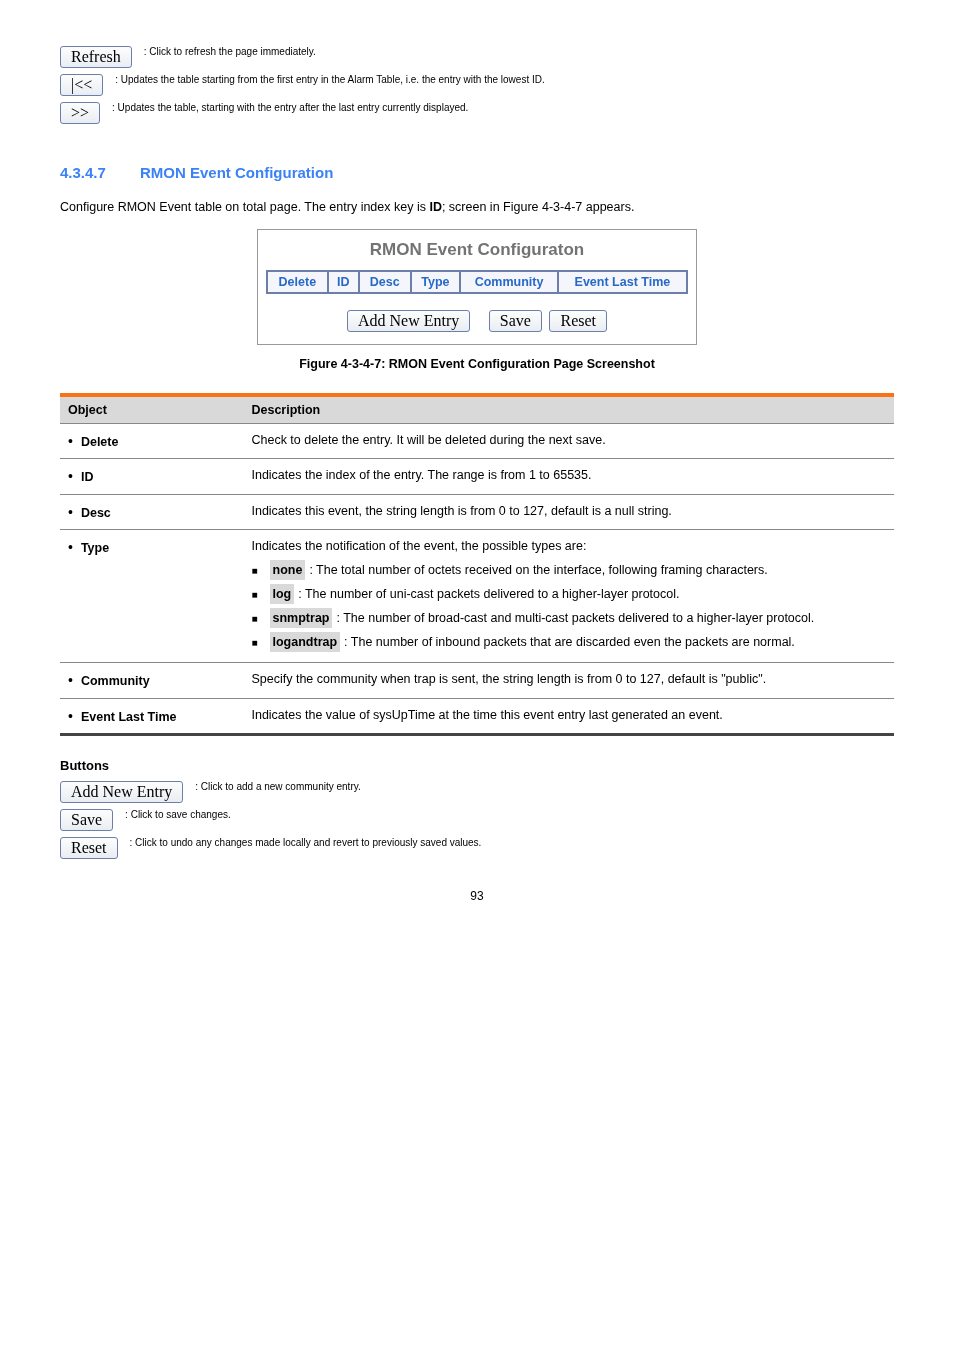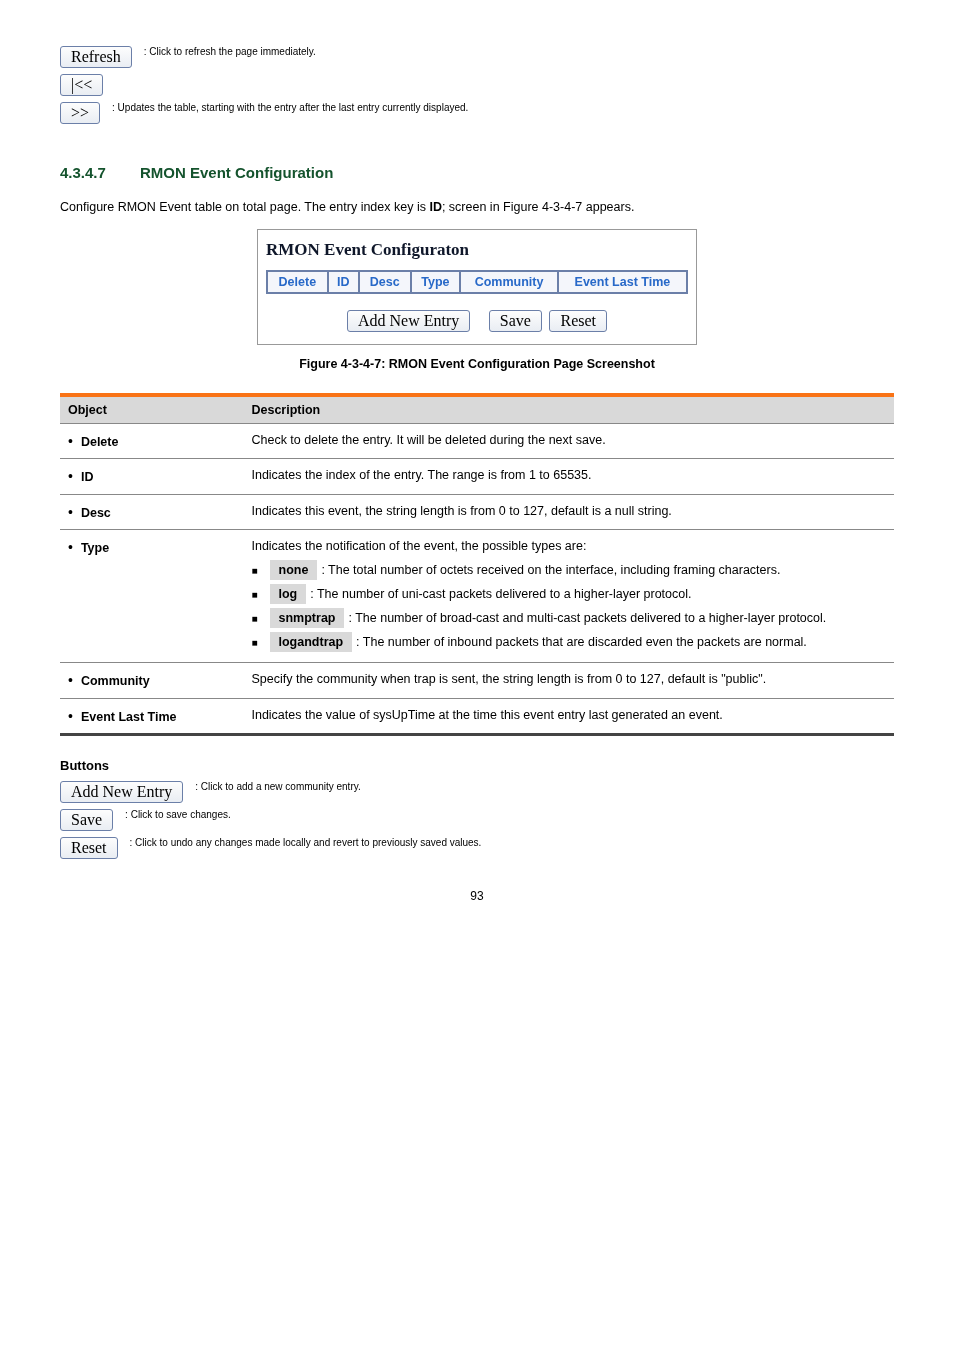--- a/index.html
+++ b/index.html
@@ -27,40 +27,40 @@
     border-radius: 3px;
     background: linear-gradient(#fdfdfd,#e9edf3);
     font-family: "Times New Roman", serif;
     font-size: 16px;
     padding: 1px 10px;
     text-align: left;
     cursor: pointer;
     min-width: 30px;
   }
   .btn-desc { margin-left: 12px; font-size: 10px; flex:1; }
-  .section-num-row { display:flex; margin-top:40px; color:#14532d; font-weight:bold; font-size:15px; }
+  .section-num-row { display:flex; margin-top:40px; color:#3b82f6; font-weight:bold; font-size:15px; }
   .section-num-row .secnum { min-width: 80px; }
   .section-desc { margin:16px 0 12px 0; font-size:12.5px; line-height:1.6; }
 
   
   .shot-wrap { text-align:center; margin: 12px 0 8px 0; }
   .shot {
     display:inline-block;
     border: 1px solid #999;
     background:#fff;
     padding: 0;
     width: 440px;
   }
   .shot-title {
-    font-family: Liberation Serif, serif;
+    font-family: Liberation Sans, sans-serif;
     font-weight: bold;
-    color: #0f172a;
+    color: #737373;
     font-size: 17px;
     padding: 10px 8px 10px 8px;
-    text-align:left;
+    text-align:center;
   }
   .shot-tablewrap { padding: 0 8px 8px 8px; }
   .shot table { border-collapse: collapse; width:100%; }
   .shot th {
     border: 2px solid #6b7fa8;
     background: #f4f6fb;
     color: #2869c8;
     font-weight: bold;
     font-size: 12.5px;
     padding: 3px 6px;
@@ -95,38 +95,39 @@
     vertical-align: top;
     line-height: 1.6;
   }
   table.desc tbody tr:last-child td { border-bottom: 3px solid #444; }
   .obj-col { width: 22%; }
   .bullet-dot::before { content:"•"; margin-right:8px; font-size:14px; }
   .obj-label { font-weight:bold; }
   ul.sq { list-style:none; padding:0; margin:0; }
   ul.sq li { margin: 4px 0; display:flex; }
   ul.sq li::before { content:"■"; font-size:10px; margin-right:12px; margin-top:3px; color:#000; }
-  .tlabel { background:#d9d9d9; font-weight:bold; padding:0 9px; display:inline-block; }
+  .tlabel { background:#d9d9d9; font-weight:bold; padding:0 3px; display:inline-block; }
   .tdesc { margin-left:4px; }
 
   .buttons-head { font-weight:bold; font-size:13px; margin: 22px 0 8px 0; }
 
   .pagenum { text-align:center; margin-top: 30px; font-size:12px; }
 </style>
 </head>
 <body>
 
 <div class="page">
 
   <div class="btn-row">
     <span class="btn">Refresh</span>
     <div class="btn-desc">: Click to refresh the page immediately.</div>
   </div>
   <div class="btn-row">
     <span class="btn">|&lt;&lt;</span>
+    <div class="btn-desc">: Updates the table starting from the first entry in the Alarm Table, i.e. the entry with the lowest ID.</div>
   </div>
   <div class="btn-row">
     <span class="btn">&gt;&gt;</span>
     <div class="btn-desc">: Updates the table, starting with the entry after the last entry currently displayed.</div>
   </div>
 
   <div class="section-num-row">
     <span class="secnum">4.3.4.7</span>
     <span>RMON Event Configuration</span>
   </div>
@@ -185,21 +186,21 @@
       <tr>
         <td><span class="bullet-dot"></span><span class="obj-label">Desc</span></td>
         <td>Indicates this event, the string length is from 0 to 127, default is a null string.</td>
       </tr>
       <tr>
         <td><span class="bullet-dot"></span><span class="obj-label">Type</span></td>
         <td>
           <div>Indicates the notification of the event, the possible types are:</div>
           <ul class="sq">
             <li>
-                <span><span class="tlabel">none</span><span class="tdesc">: The total number of octets received on the interface, including framing characters.</span></span>
+                <span><span class="tlabel">none</span><span class="tdesc">: The total number of octets received on the interface, following framing characters.</span></span>
               </li>
             <li>
                 <span><span class="tlabel">log</span><span class="tdesc">: The number of uni-cast packets delivered to a higher-layer protocol.</span></span>
               </li>
             <li>
                 <span><span class="tlabel">snmptrap</span><span class="tdesc">: The number of broad-cast and multi-cast packets delivered to a higher-layer protocol.</span></span>
               </li>
             <li>
                 <span><span class="tlabel">logandtrap</span><span class="tdesc">: The number of inbound packets that are discarded even the packets are normal.</span></span>
               </li>

